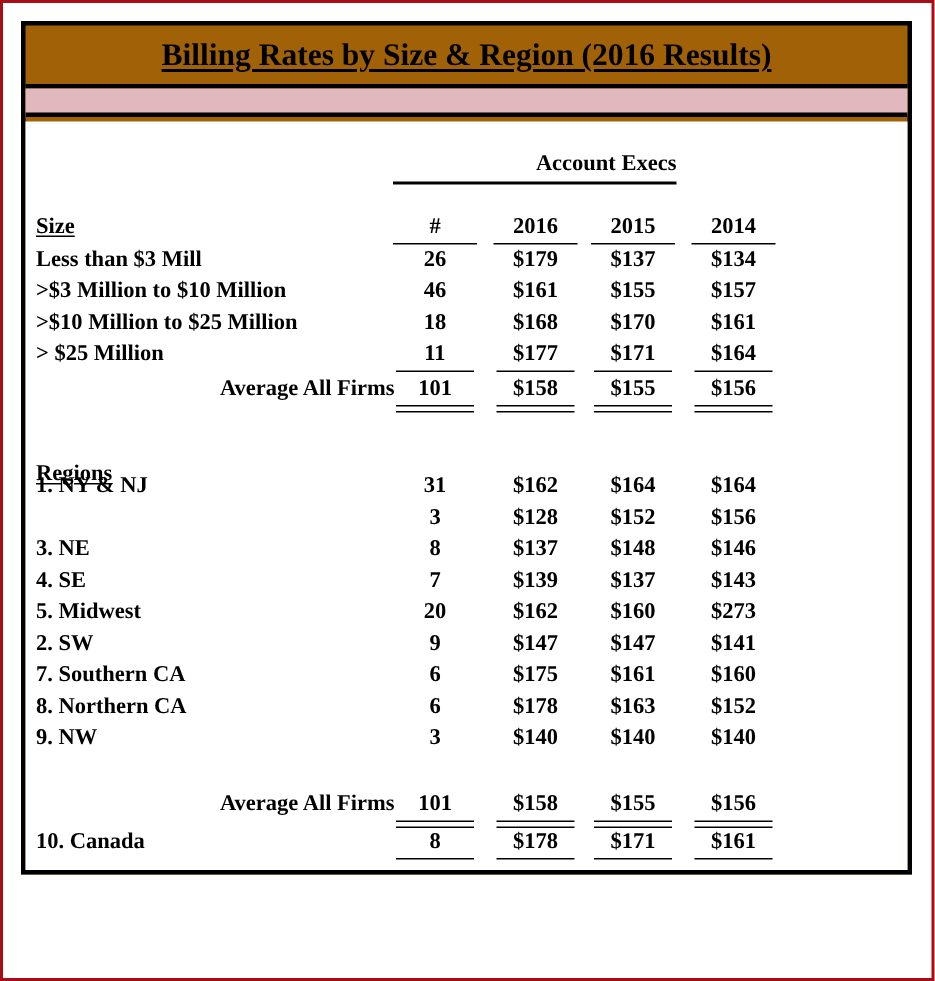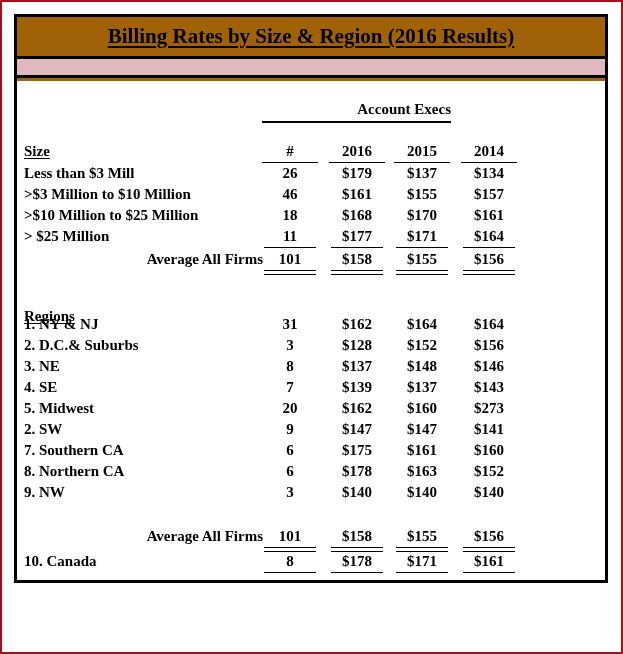--- a/index.html
+++ b/index.html
@@ -254,21 +254,20 @@
 
       <div class="row" style="top:233px;padding-left:32px;">
         <span class="label">1. NY &amp; NJ</span>
         <span class="cell c0">31</span>
         <span class="cell c1">$162</span>
         <span class="cell c2">$164</span>
         <span class="cell c3">$164</span>
       </div>
 
       <div class="row" style="top:254px;">
-        <span class="label">2. D.C.&amp; Suburbs</span>
         <span class="cell c0">3</span>
         <span class="cell c1">$128</span>
         <span class="cell c2">$152</span>
         <span class="cell c3">$156</span>
       </div>
 
       <div class="row" style="top:275px;">
         <span class="label">3. NE</span>
         <span class="cell c0">8</span>
         <span class="cell c1">$137</span>

